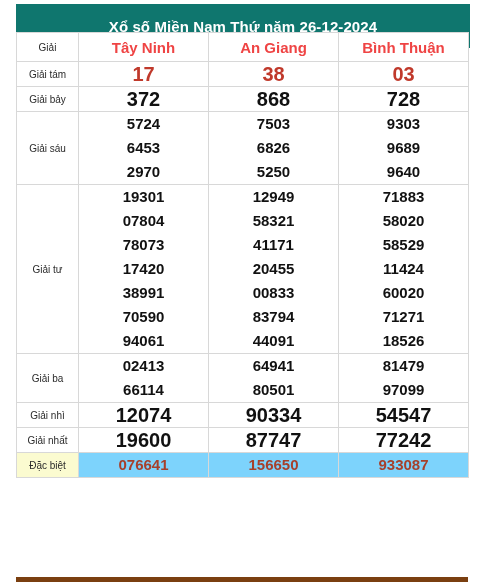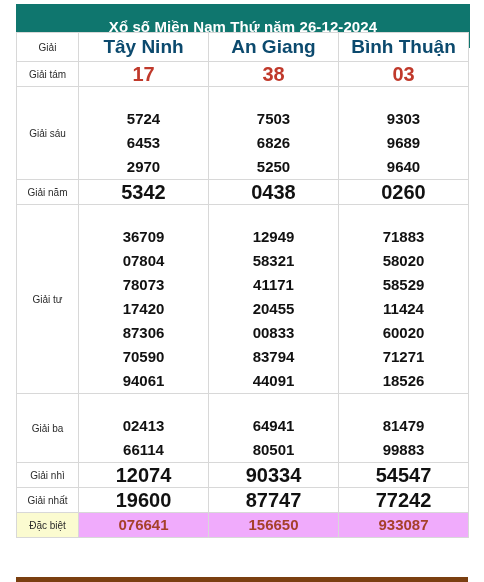--- a/index.html
+++ b/index.html
@@ -63,53 +63,52 @@
   .col-prov   { width: 130px; }
 
   .label-cell {
     font-size: 10px;
     color: #2b2b2b;
     font-weight: normal;
     padding: 2px 2px;
     line-height: 1.3;
   }
   .prov-head {
-    font-size: 19px;
-    font-weight: bold;
-    color: #0c4a6e;
+    font-size: 15px;
+    font-weight: bold;
+    color: #ef4444;
     height: 28px;
   }
   .num {
     font-size: 20px;
     font-weight: bold;
     color: #111111;
     height: 24px;
     line-height: 24px;
   }
   .num.red {
     color: #c0392b;
   }
   .row-special td {
-    background: #f0abfc;
+    background: #7dd3fc;
   }
   .row-special .num {
     color: #a6402b;
     font-size: 15px;
     font-weight: bold;
   }
   .row-special .label-cell {
     background: #fbfbd0;
   }
 
   
   .stack {
     display: flex;
     flex-direction: column;
     justify-content: center;
-    margin-top: 20px;
   }
   .stack > span {
     display: block;
     height: 24px;
     line-height: 24px;
     font-size: 15px;
     font-weight: bold;
     color: #111111;
   }
 
@@ -148,20 +147,26 @@
       </tr>
     </thead>
     <tbody id="table-body">
         <tr>
           <td class="label-cell">Giải tám</td>
           <td class="num red">17</td>
           <td class="num red">38</td>
           <td class="num red">03</td>
         </tr>
         <tr>
+          <td class="label-cell">Giải bảy</td>
+          <td class="num">372</td>
+          <td class="num">868</td>
+          <td class="num">728</td>
+        </tr>
+        <tr>
           <td class="label-cell">Giải sáu</td>
           <td>
             <div class="stack">
               <span>5724</span>
               <span>6453</span>
               <span>2970</span>
             </div>
           </td>
           <td>
             <div class="stack">
@@ -172,34 +177,28 @@
           </td>
           <td>
             <div class="stack">
               <span>9303</span>
               <span>9689</span>
               <span>9640</span>
             </div>
           </td>
         </tr>
         <tr>
-          <td class="label-cell">Giải năm</td>
-          <td class="num">5342</td>
-          <td class="num">0438</td>
-          <td class="num">0260</td>
-        </tr>
-        <tr>
           <td class="label-cell">Giải tư</td>
           <td>
             <div class="stack">
-              <span>36709</span>
+              <span>19301</span>
               <span>07804</span>
               <span>78073</span>
               <span>17420</span>
-              <span>87306</span>
+              <span>38991</span>
               <span>70590</span>
               <span>94061</span>
             </div>
           </td>
           <td>
             <div class="stack">
               <span>12949</span>
               <span>58321</span>
               <span>41171</span>
               <span>20455</span>
@@ -230,21 +229,21 @@
           </td>
           <td>
             <div class="stack">
               <span>64941</span>
               <span>80501</span>
             </div>
           </td>
           <td>
             <div class="stack">
               <span>81479</span>
-              <span>99883</span>
+              <span>97099</span>
             </div>
           </td>
         </tr>
         <tr>
           <td class="label-cell">Giải nhì</td>
           <td class="num">12074</td>
           <td class="num">90334</td>
           <td class="num">54547</td>
         </tr>
         <tr>

